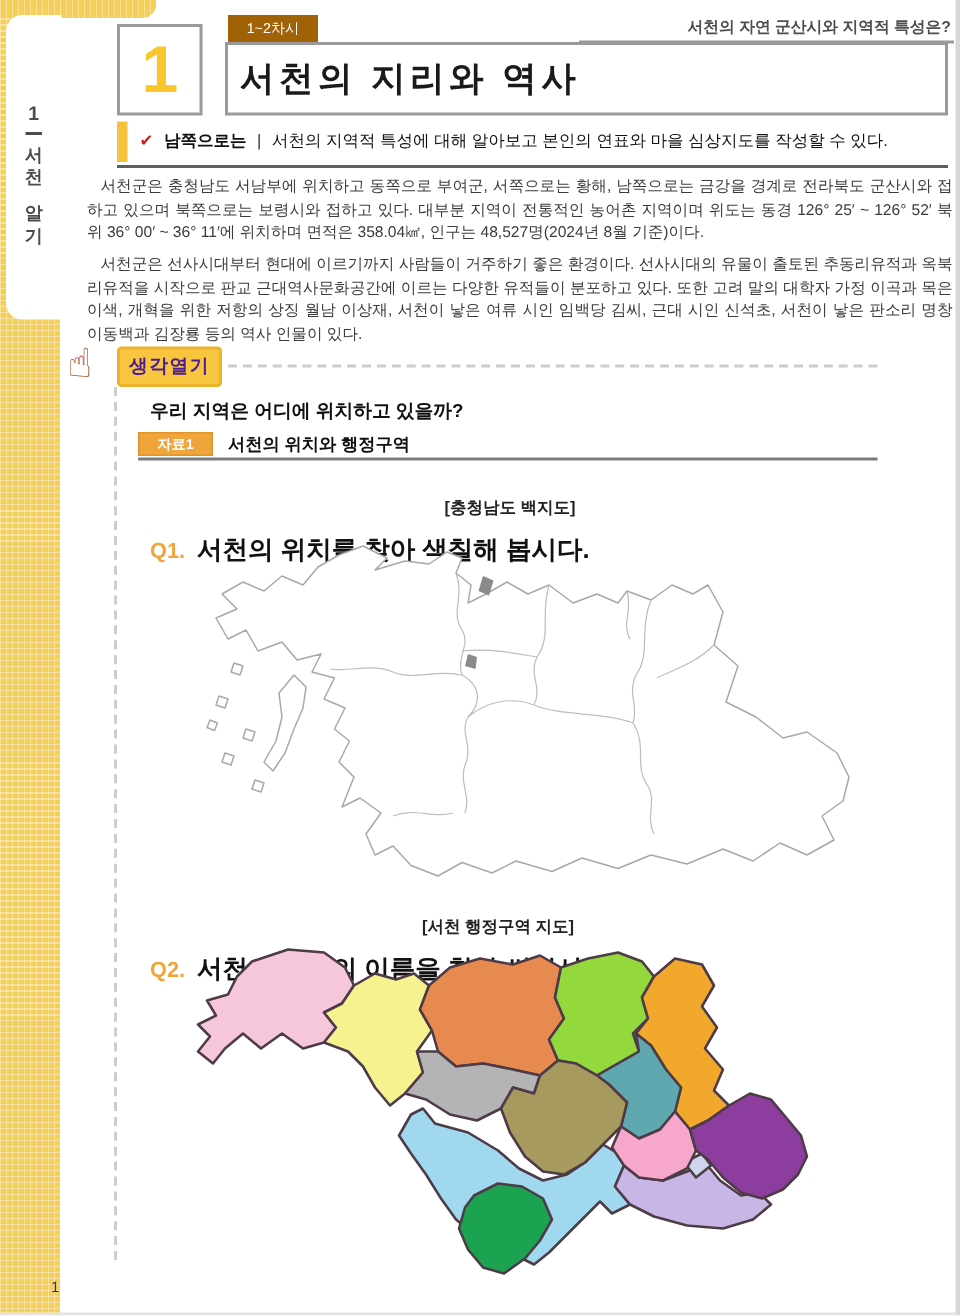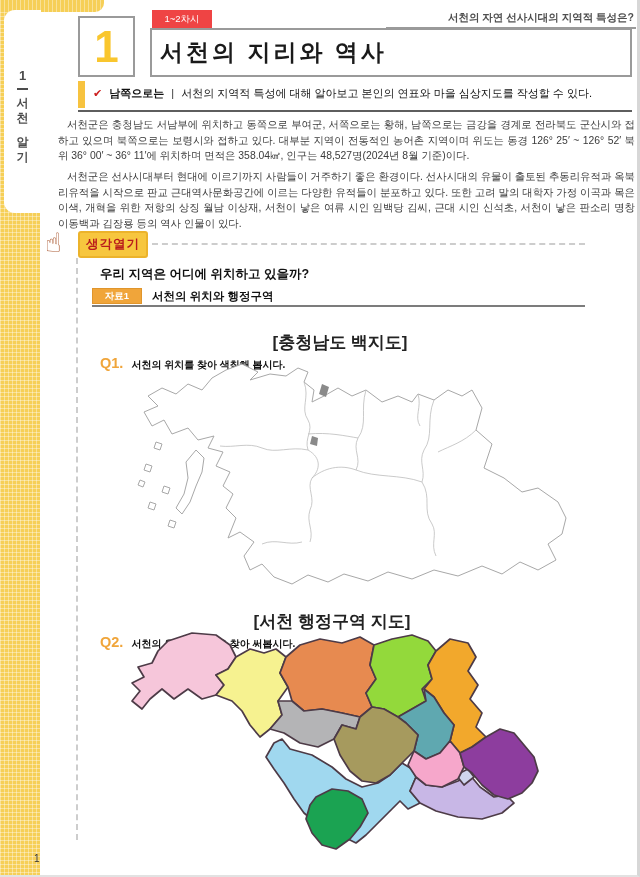--- a/index.html
+++ b/index.html
@@ -24,21 +24,21 @@
   .sidebar-tab .num { font-size:13px; font-weight:bold; }
   .sidebar-tab .bar { width:11px; height:2px; background:#4c4c4c; margin:5px 0 6px; }
   .vtext { width:14px; word-break:break-all; text-align:center; font-size:12px; font-weight:bold;
     line-height:15px; }
   .vtext + .vtext { margin-top:9px;text-align:center; }
 
   
   .unit-box { position:absolute; left:78px; top:16px; width:57px; height:61px;
     border:2px solid #9a9a9a; background:#fff; display:flex; align-items:center; justify-content:center; }
   .unit-box .n { color:#f9c62e; font-size:44px; font-weight:bold; line-height:1; }
-  .lesson-tab { position:absolute; left:152px; top:10px; width:60px; height:18px; background:#ef4444;
+  .lesson-tab { position:absolute; left:152px; top:10px; width:60px; height:18px; background:#a16207;
     color:#fff; font-size:9.5px; display:flex; align-items:center; justify-content:center; }
   .title-box { position:absolute; left:150px; top:28px; width:482px; height:49px;
     border:2.5px solid #9a9a9a; background:#fff; display:flex; align-items:center; }
   .title-box .t { font-size:23px; font-weight:bold; letter-spacing:3px; color:#1a1a1a; padding-left:8px; }
   .hdr-right { position:absolute; left:386px; top:11px; width:248px; text-align:right;
     font-size:10.5px; font-weight:bold; color:#4f4f4f; }
   .hdr-right-rule { position:absolute; left:386px; top:27px; width:250px; height:2px; background:#9a9a9a; }
 
   
   .obj-bar { position:absolute; left:78px; top:81px; width:7px; height:27px; background:#f7c33f; }
@@ -50,38 +50,38 @@
 
   
   .para { position:absolute; left:58px; width:577px; font-size:10.4px; line-height:15.5px;
     color:#3b3b3b; text-align:justify; text-indent:9px; }
   .p1 { top:117px; }
   .p2 { top:169px; }
 
   
   .hand { position:absolute; left:45px; top:227px; font-size:27px; color:#a9572f; }
   .think-badge { position:absolute; left:78px; top:231px; width:70px; height:27px;
-    background:#f7c63e; border:2px solid #ecb32b; border-radius:3px; color:#b91c1c;
+    background:#f7c63e; border:2px solid #ecb32b; border-radius:3px; color:#4c1d95;
     font-size:12.5px; font-weight:bold; display:flex; align-items:center; justify-content:center;
     letter-spacing:1px; }
   .dash-h { position:absolute; left:152px; top:243px; width:433px; border-top:2px dashed #cdcdcd; }
   .dash-v { position:absolute; left:76px; top:258px; height:582px; border-left:2px dashed #cdcdcd; }
 
   .question { position:absolute; left:100px; top:266px; font-size:12.5px; font-weight:bold; color:#111; }
   .data-badge { position:absolute; left:92px; top:288px; width:50px; height:16px; background:#f0a53a;
     border:1px solid #e0952c; color:#fff; font-size:9.5px; font-weight:bold;
     display:flex; align-items:center; justify-content:center; }
   .data-caption { position:absolute; left:152px; top:289px; font-size:11.5px; font-weight:bold; color:#111; }
   .data-rule { position:absolute; left:92px; top:305px; width:493px; height:2px; background:#7c7c7c; }
 
   .q-row { position:absolute; left:100px; display:flex; align-items:baseline;margin-top:43px; }
   .q1 { top:312px; } .q2 { top:591px; }
   .q-label { color:#f0a53a; font-size:14.5px; font-weight:bold; margin-right:8px; }
-  .q-text { font-size:10px; font-weight:bold; color:#111; }
-  .map-caption { position:absolute; text-align:center; font-size:17px; font-weight:bold; color:#222; }
+  .q-text { font-size:17px; font-weight:bold; color:#111; }
+  .map-caption { position:absolute; text-align:center; font-size:11px; font-weight:bold; color:#222; }
   .cap1 { left:100px; top:331px; width:480px; }
   .cap2 { left:120px; top:610px; width:424px; }
 
   .map1 { position:absolute; left:100px; top:346px; width:480px; height:240px; }
   .map2 { position:absolute; left:118px; top:625px; width:424px; height:235px; }
 
   .page-num { position:absolute; left:34px; top:853px; font-size:10px; color:#333; }
 </style>
 </head>
 <body>
@@ -97,21 +97,21 @@
     <div class="vtext">알기</div>
   </div>
 
   <div class="unit-box">
     <span class="n">1</span>
   </div>
   <div class="lesson-tab">1~2차시</div>
   <div class="title-box">
     <span class="t">서천의 지리와 역사</span>
   </div>
-  <div class="hdr-right">서천의 자연 선사시대의 지역적 특성은?</div>
+  <div class="hdr-right">서천의 자연 군산시와 지역적 특성은?</div>
   <div class="hdr-right-rule"></div>
 
   <div class="obj-bar"></div>
   <div class="objective">
     <span class="chk">✔</span>
     <span class="lbl">남쪽으로는</span>
     <span class="div">|</span>
     <span>서천의 지역적 특성에 대해 알아보고 본인의 연표와 마을 심상지도를 작성할 수 있다.</span>
   </div>
   <div class="obj-rule"></div>

